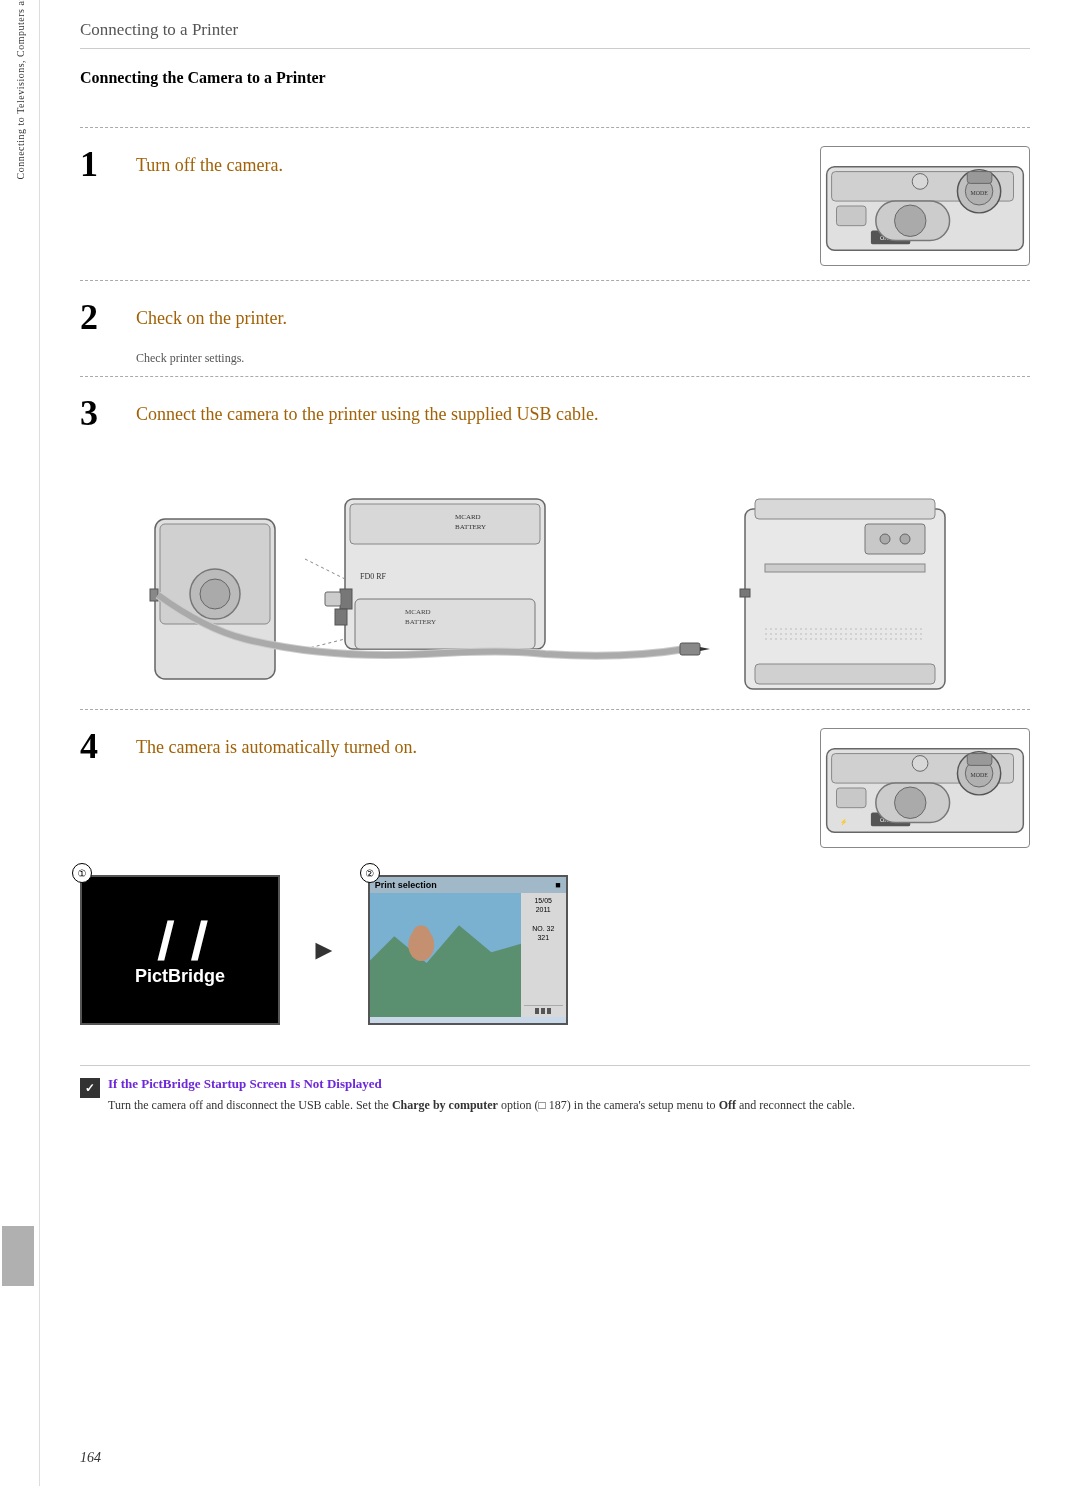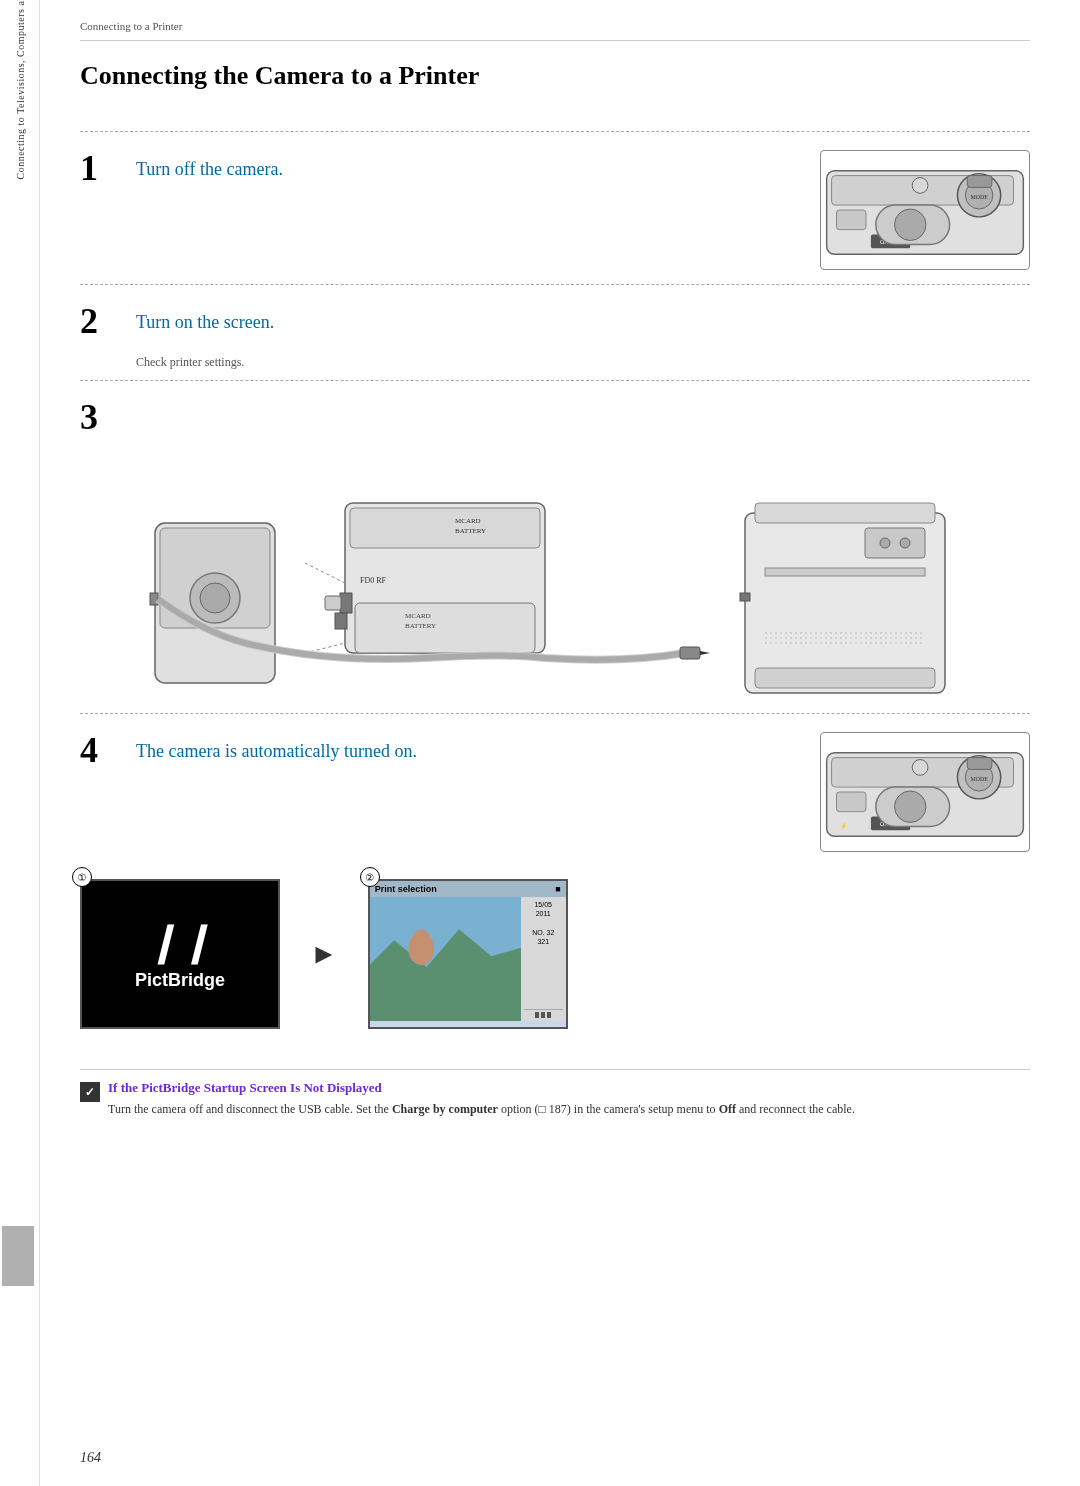--- a/index.html
+++ b/index.html
@@ -53,30 +53,30 @@
 
     
     .main-content {
       flex: 1;
       padding: 20px 50px 40px 40px;
       position: relative;
     }
 
     
     .breadcrumb {
-      font-size: 11px;
+      font-size: 17px;
       color: #555;
       margin-bottom: 20px;
       padding-bottom: 8px;
       border-bottom: 1px solid #ccc;
     }
 
     
     .page-title {
-      font-size: 26px;
+      font-size: 16px;
       font-weight: bold;
       color: #000;
       margin-bottom: 30px;
       padding-bottom: 10px;
     }
 
     
     .step {
       border-top: 1px dashed #aaa;
       padding: 18px 0 10px 0;
@@ -94,21 +94,21 @@
     .step-number {
       font-size: 36px;
       font-weight: bold;
       color: #000;
       line-height: 1;
       min-width: 40px;
     }
 
     .step-title {
       font-size: 18px;
-      color: #0369a1;
+      color: #a16207;
       padding-top: 8px;
       line-height: 1.3;
     }
 
     .step-subtitle {
       font-size: 12px;
       color: #555;
       margin-left: 56px;
       margin-top: 8px;
     }
@@ -371,28 +371,29 @@
 
             <rect x="148" y="25" width="25" height="12" rx="3" fill="#999" stroke="#666" stroke-width="1"></rect>
           </svg>
         </div>
       </div>
     </div>
 
     <div class="step">
       <div class="step-header">
         <span class="step-number">2</span>
-        <span class="step-title">Turn on the screen.</span>
+        <span class="step-title">Check on the printer.</span>
       </div>
       <div class="step-subtitle">Check printer settings.</div>
     </div>
 
     <div class="step">
       <div class="step-header">
         <span class="step-number">3</span>
+        <span class="step-title">Connect the camera to the printer using the supplied USB cable.</span>
       </div>
 
       <div class="usb-svg-wrapper">
         <svg width="860" height="260" viewBox="0 0 860 260">
 
           <rect x="30" y="80" width="120" height="160" rx="10" ry="10" fill="#e0e0e0" stroke="#666" stroke-width="1.5"></rect>
           <rect x="35" y="85" width="110" height="100" rx="5" fill="#d0d0d0" stroke="#888" stroke-width="1"></rect>
 
           <circle cx="90" cy="155" r="25" fill="#bbb" stroke="#777" stroke-width="1.5"></circle>
           <circle cx="90" cy="155" r="15" fill="#aaa" stroke="#666" stroke-width="1"></circle>

